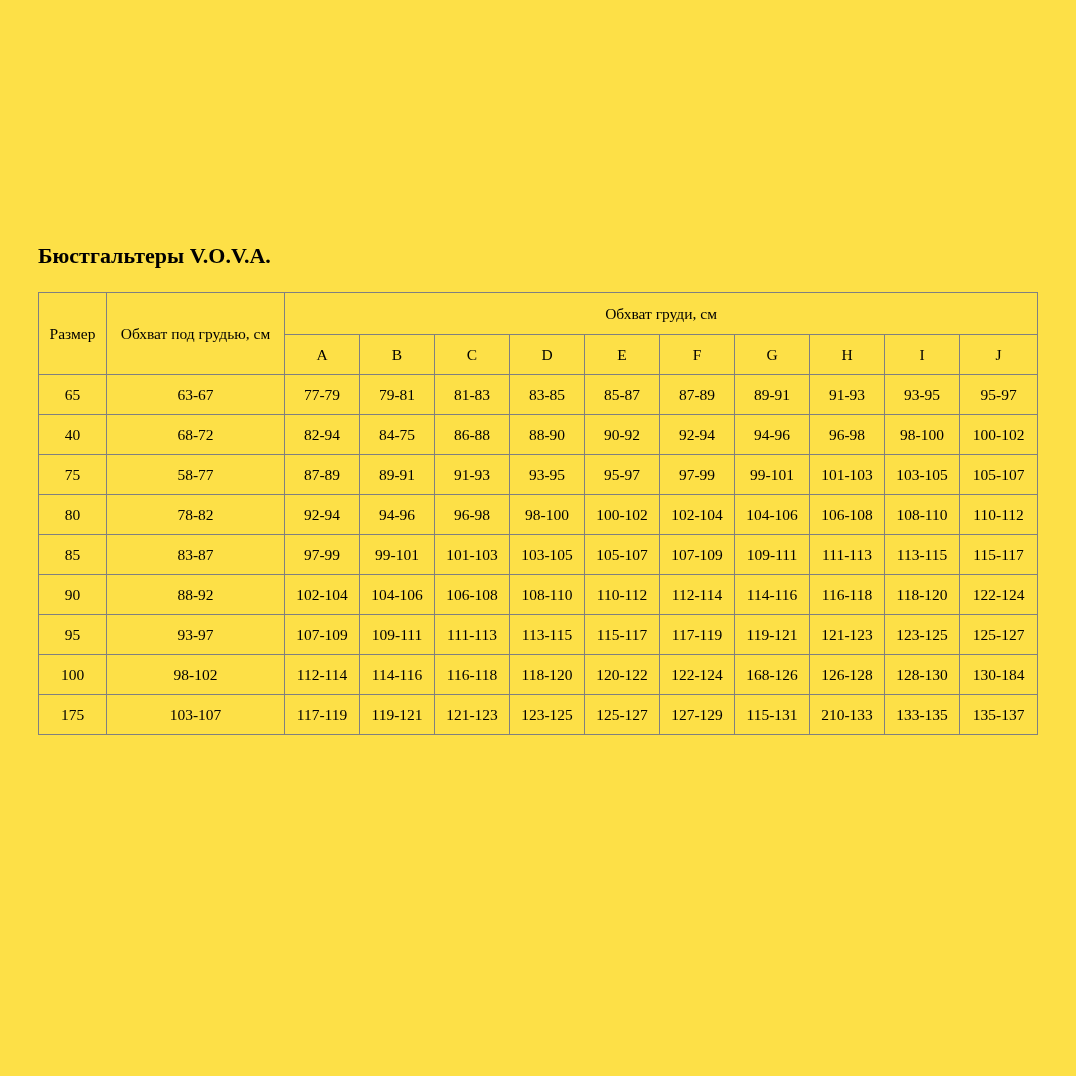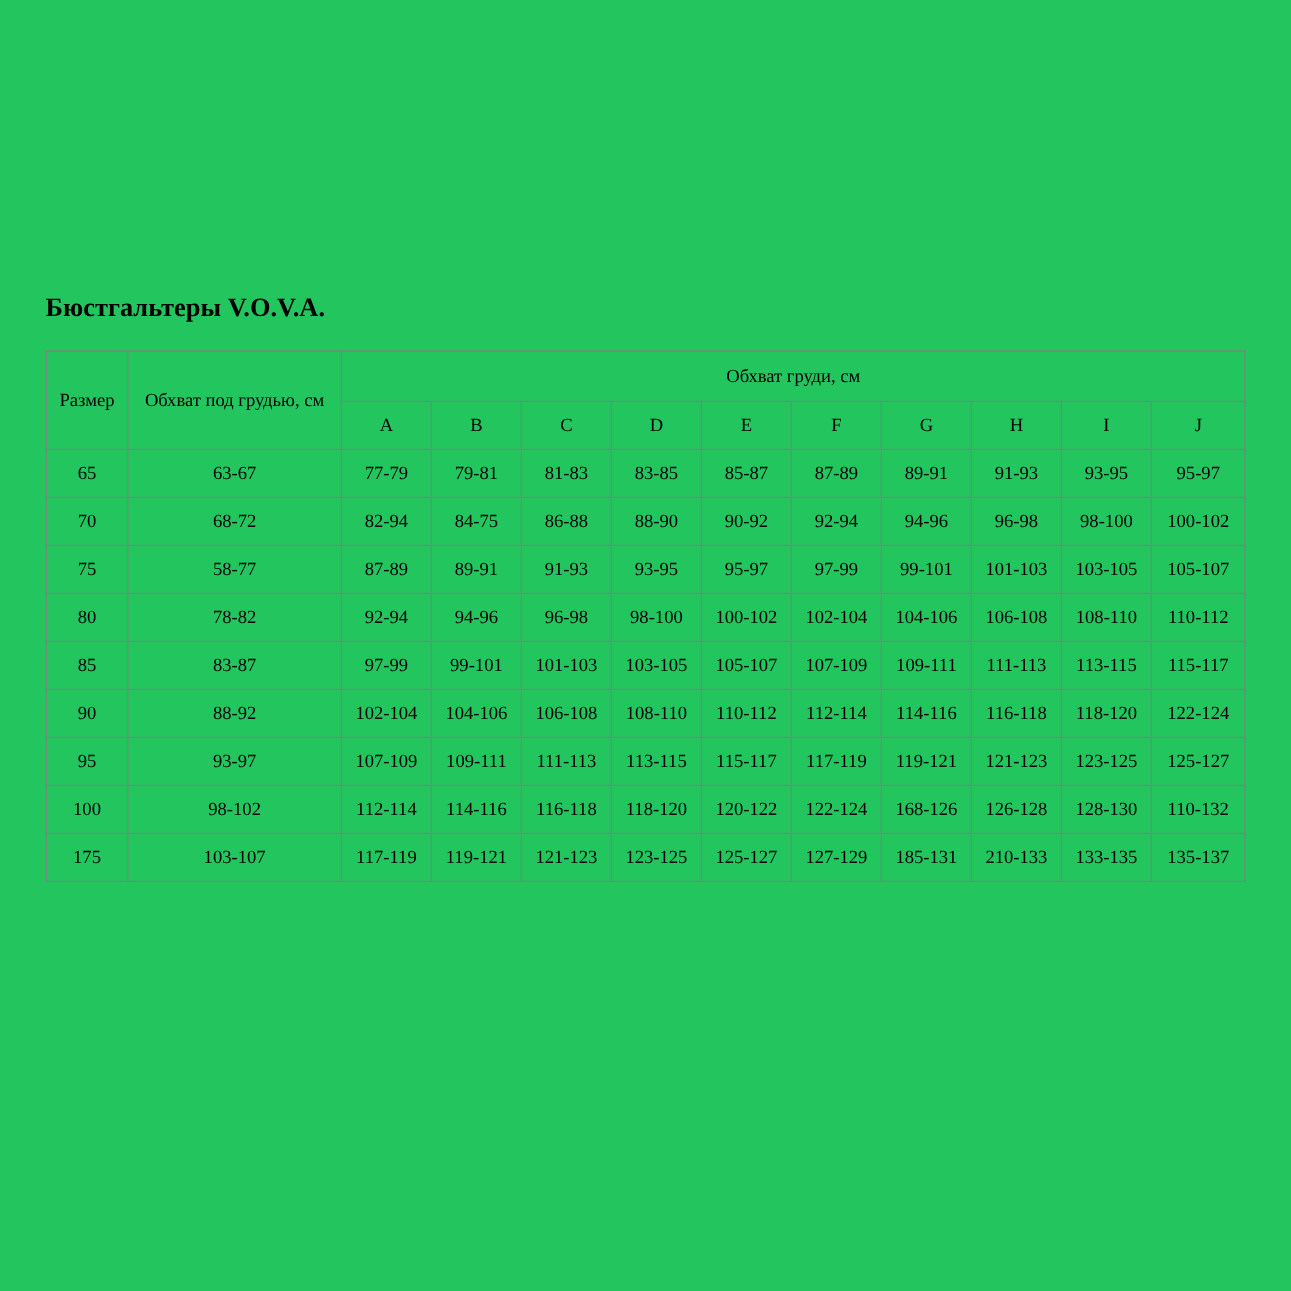--- a/index.html
+++ b/index.html
@@ -4,21 +4,21 @@
 <style>
   html, body {
     margin: 0;
     padding: 0;
     background: #ffffff;
   }
   .page {
     position: relative;
     width: 1076px;
     height: 1076px;
-    background: #22c55e;
+    background: #fde047;
     font-family: "Liberation Serif", serif;
     color: #000000;
   }
   .page-title {
     position: absolute;
     left: 38px;
     top: 243px;
     font-size: 22px;
     font-weight: bold;
     color: #000000;
@@ -99,21 +99,21 @@
           <td>81-83</td>
           <td>83-85</td>
           <td>85-87</td>
           <td>87-89</td>
           <td>89-91</td>
           <td>91-93</td>
           <td>93-95</td>
           <td>95-97</td>
         </tr>
         <tr>
-          <td>70</td>
+          <td>40</td>
           <td>68-72</td>
           <td>82-94</td>
           <td>84-75</td>
           <td>86-88</td>
           <td>88-90</td>
           <td>90-92</td>
           <td>92-94</td>
           <td>94-96</td>
           <td>96-98</td>
           <td>98-100</td>
@@ -194,32 +194,32 @@
           <td>98-102</td>
           <td>112-114</td>
           <td>114-116</td>
           <td>116-118</td>
           <td>118-120</td>
           <td>120-122</td>
           <td>122-124</td>
           <td>168-126</td>
           <td>126-128</td>
           <td>128-130</td>
-          <td>110-132</td>
+          <td>130-184</td>
         </tr>
         <tr>
           <td>175</td>
           <td>103-107</td>
           <td>117-119</td>
           <td>119-121</td>
           <td>121-123</td>
           <td>123-125</td>
           <td>125-127</td>
           <td>127-129</td>
-          <td>185-131</td>
+          <td>115-131</td>
           <td>210-133</td>
           <td>133-135</td>
           <td>135-137</td>
         </tr>
       </tbody>
   </table>
 
 </div>
 
 </body></html>

